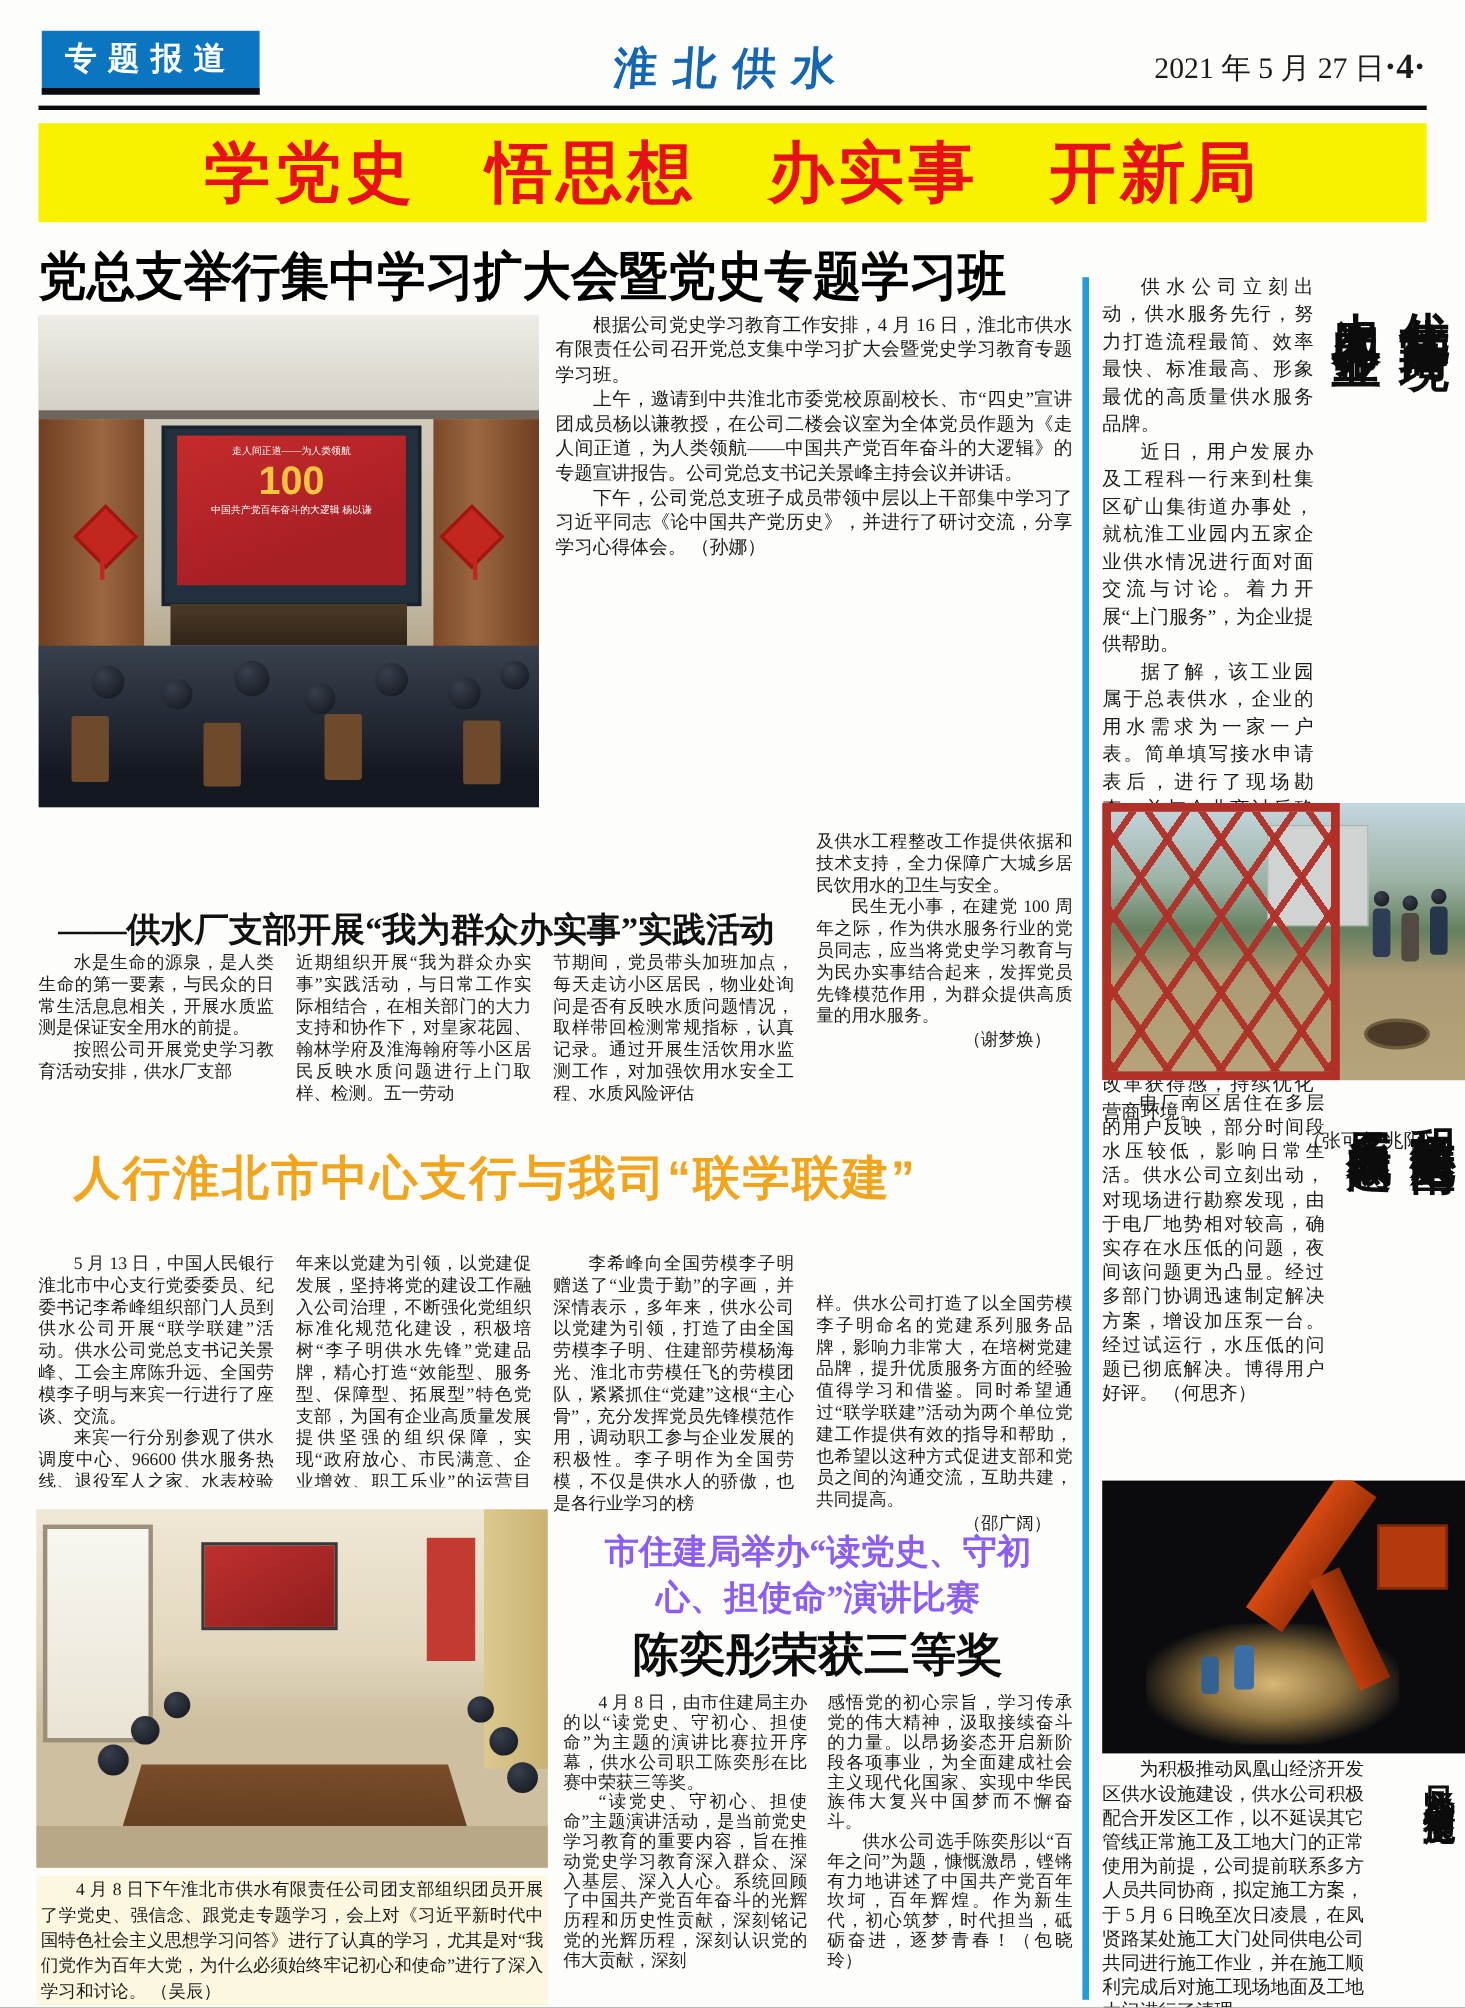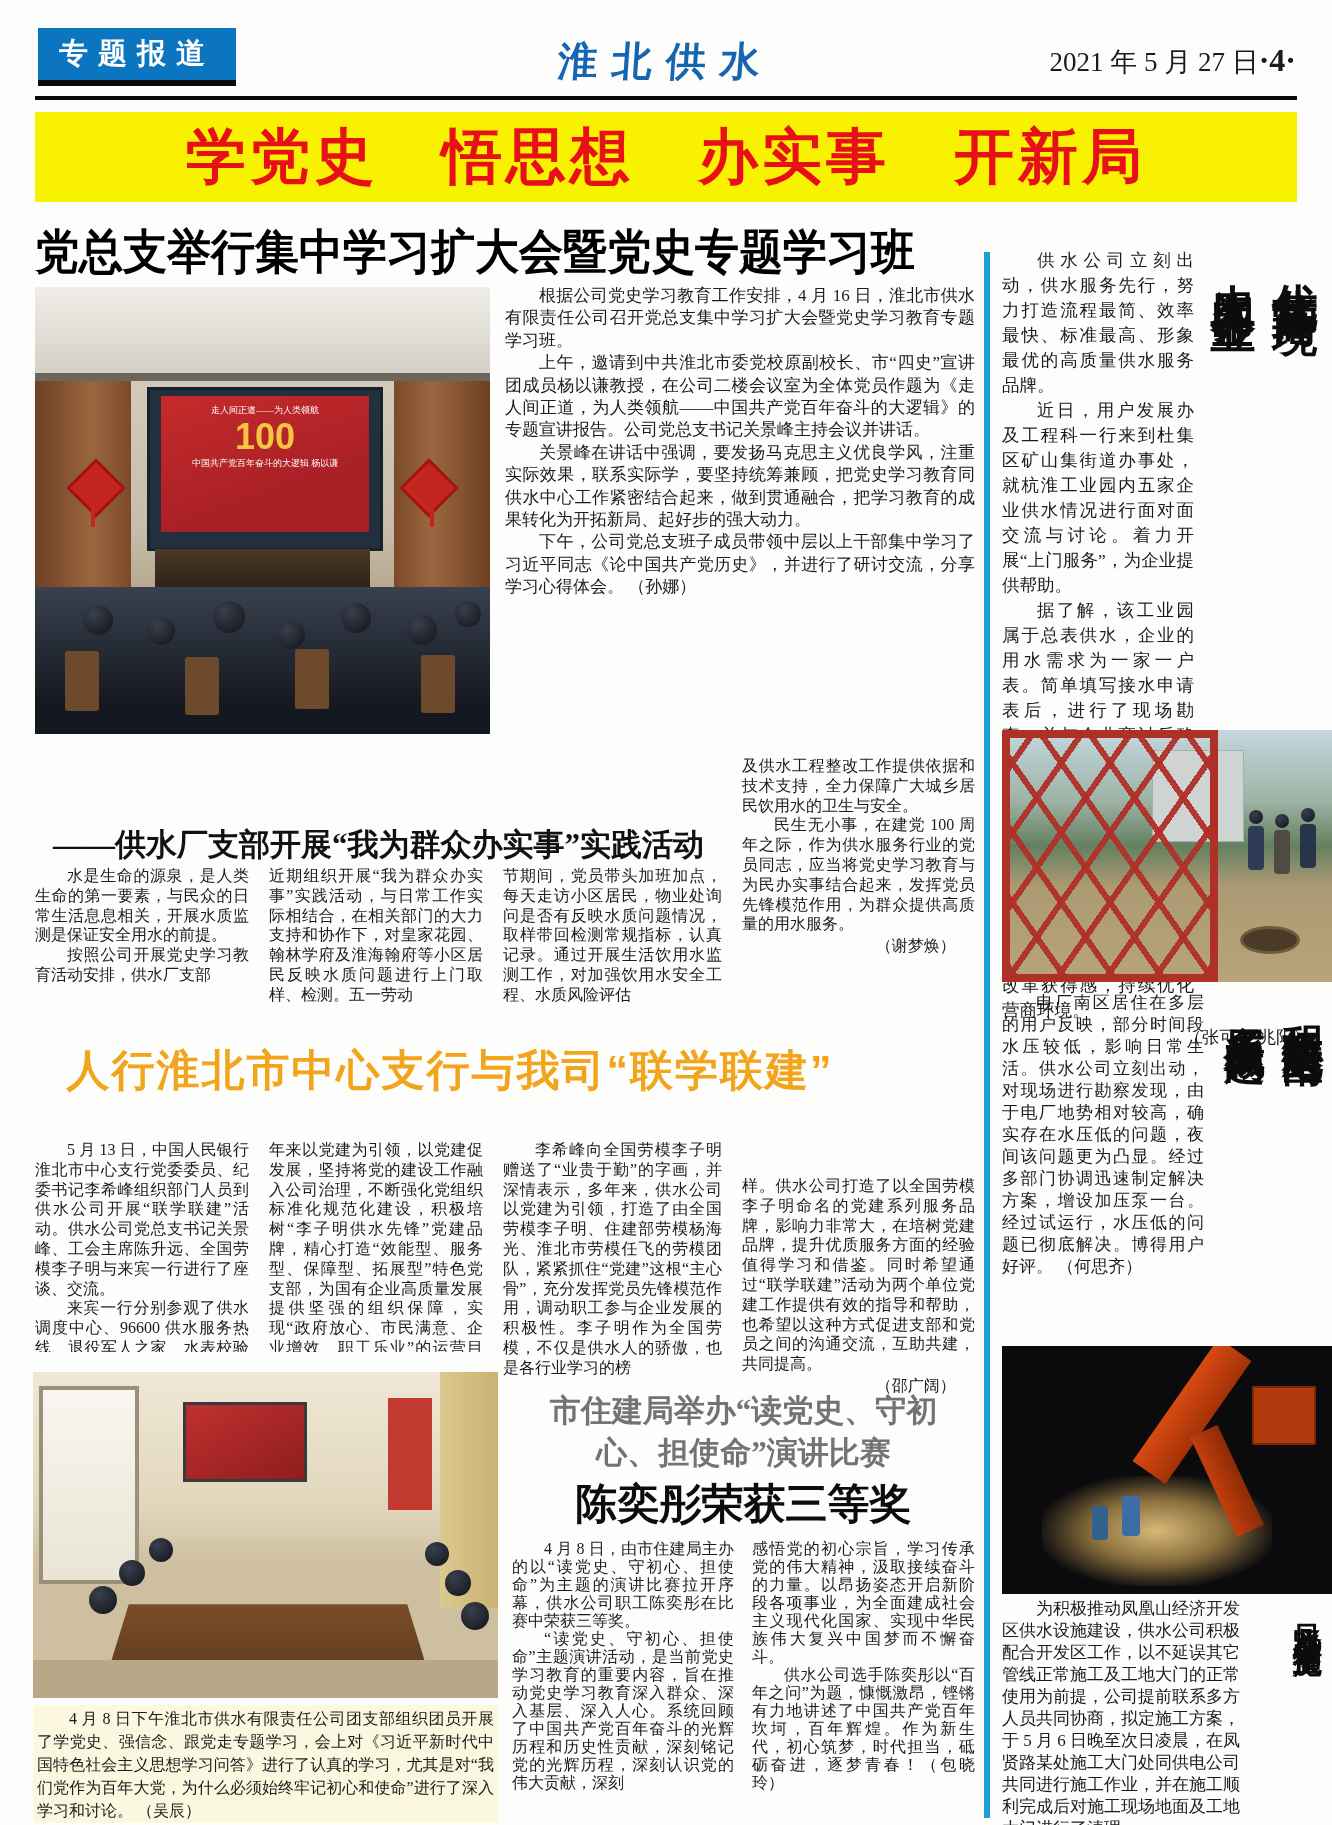--- a/index.html
+++ b/index.html
@@ -37,21 +37,21 @@
   
   .a1title{position:absolute;left:35px;top:220px;width:940px;font-family:"Liberation Sans",sans-serif;
            font-size:44px;font-weight:900;letter-spacing:0px;color:#000;transform:scaleY(1.08);transform-origin:top left;white-space:nowrap;}
   .a2title{position:absolute;left:35px;top:770px;width:687px;text-align:center;
            font-size:40px;font-weight:bold;letter-spacing:10px;color:#111;}
   .a2sub{position:absolute;left:35px;top:824px;width:687px;text-align:center;
          font-size:31px;font-weight:bold;color:#111;}
   .a3title{position:absolute;left:35px;top:1042px;width:830px;text-align:center;
            font-family:"Liberation Sans",sans-serif;font-size:43px;font-weight:900;color:#f2a41b;letter-spacing:2px;}
   .bmt{position:absolute;left:512px;top:1390px;width:463px;text-align:center;
-       font-size:31px;font-weight:bold;line-height:42px;color:#737373;}
+       font-size:31px;font-weight:bold;line-height:42px;color:#8b5cf6;}
   .bmsub{position:absolute;left:512px;top:1476px;width:463px;text-align:center;
          font-size:42px;font-weight:bold;color:#0c0c0c;}
 
   .vtitle{writing-mode:vertical-rl;text-orientation:upright;font-family:"Liberation Sans",sans-serif;
           font-weight:900;color:#0c0c0c;}
   .vline{display:block;}
 
   
   .divider{position:absolute;left:984px;top:252px;width:6px;height:1566px;background:#1f9ed9;}
   .r1{position:absolute;left:1002px;top:248px;width:330px;height:478px;}
@@ -159,21 +159,20 @@
       <div class="head" style="left:242px;top:34px;width:28px;height:28px;"></div>
       <div class="head" style="left:306px;top:16px;width:30px;height:30px;"></div>
       <div class="head" style="left:372px;top:28px;width:30px;height:30px;"></div>
       <div class="head" style="left:420px;top:14px;width:26px;height:26px;"></div>
     </div>
   </div>
 
   <div class="coltext a1text" style="left:505px;top:285px;width:470px;height:465px;">
       <p class="para">根据公司党史学习教育工作安排，4 月 16 日，淮北市供水有限责任公司召开党总支集中学习扩大会暨党史学习教育专题学习班。</p>
       <p class="para">上午，邀请到中共淮北市委党校原副校长、市“四史”宣讲团成员杨以谦教授，在公司二楼会议室为全体党员作题为《走人间正道，为人类领航——中国共产党百年奋斗的大逻辑》的专题宣讲报告。公司党总支书记关景峰主持会议并讲话。</p>
-      <p class="para">关景峰在讲话中强调，要发扬马克思主义优良学风，注重实际效果，联系实际学，要坚持统筹兼顾，把党史学习教育同供水中心工作紧密结合起来，做到贯通融合，把学习教育的成果转化为开拓新局、起好步的强大动力。</p>
       <p class="para">下午，公司党总支班子成员带领中层以上干部集中学习了习近平同志《论中国共产党历史》，并进行了研讨交流，分享学习心得体会。 （孙娜）</p>
     </div>
 
   <div class="a2sub">——供水厂支部开展“我为群众办实事”实践活动</div>
   <div class="coltext smallcol" style="left:35px;top:866px;width:214px;height:168px;">
       <p class="para">水是生命的源泉，是人类生命的第一要素，与民众的日常生活息息相关，开展水质监测是保证安全用水的前提。</p>
       <p class="para">按照公司开展党史学习教育活动安排，供水厂支部</p>
     </div>
   <div class="coltext smallcol" style="left:269px;top:866px;width:214px;height:168px;">
       <p class="para cont">近期组织开展“我为群众办实事”实践活动，与日常工作实际相结合，在相关部门的大力支持和协作下，对皇家花园、翰林学府及淮海翰府等小区居民反映水质问题进行上门取样、检测。五一劳动</p>

